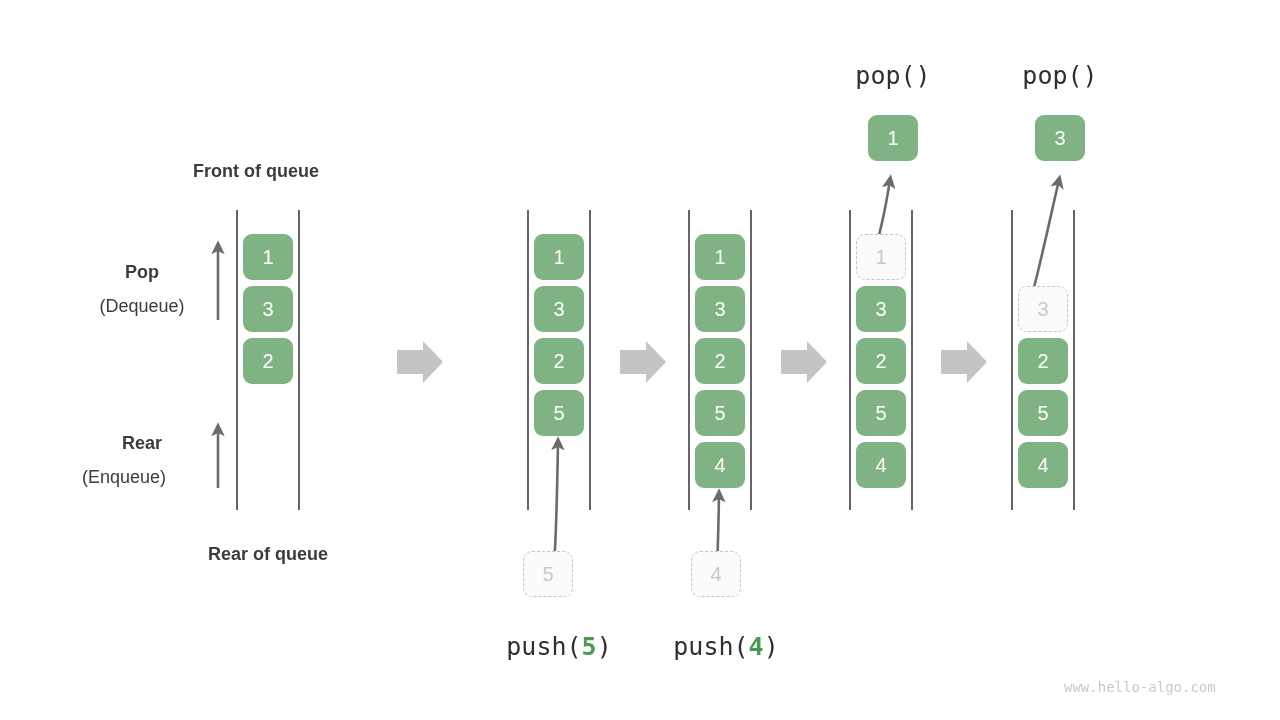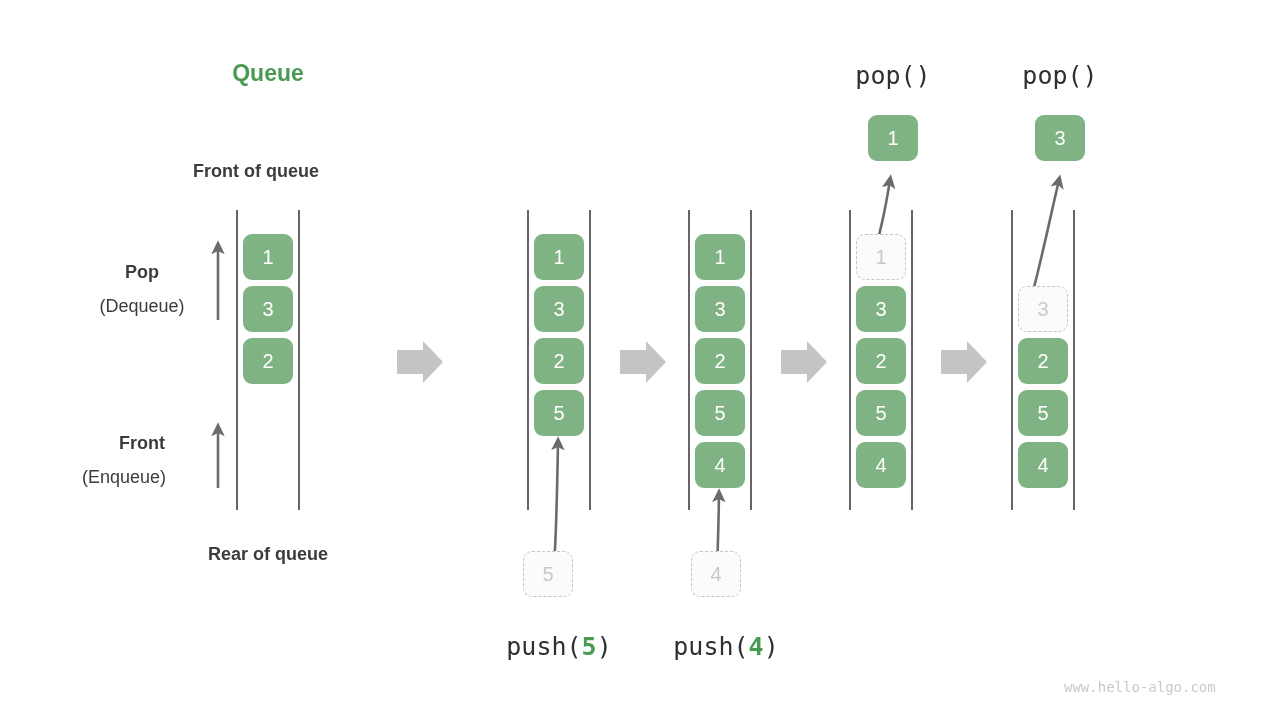--- a/index.html
+++ b/index.html
@@ -130,30 +130,29 @@
     <path d="M1026,318 C1040,268 1050,218 1059,180" stroke="#6b6b6b" stroke-width="2.6" fill="none" marker-end="url(#thinArrow)"></path>
 
     <g fill="#c4c4c4">
       <path d="M397,350 L423,350 L423,341 L443,362 L423,383 L423,374 L397,374 Z"></path>
       <path d="M620,350 L646,350 L646,341 L666,362 L646,383 L646,374 L620,374 Z"></path>
       <path d="M781,350 L807,350 L807,341 L827,362 L807,383 L807,374 L781,374 Z"></path>
       <path d="M941,350 L967,350 L967,341 L987,362 L967,383 L967,374 L941,374 Z"></path>
     </g>
   </svg>
 
-  <div class="abs title" style="left:188px; top:60px; width:160px;">Queue</div>
 
   <div class="abs label-bold" style="left:156px; top:161px; width:200px;">Front of queue</div>
 
   <div class="abs label-bold" style="left:168px; top:544px; width:200px;">Rear of queue</div>
 
   <div class="abs label-bold" style="left:62px; top:262px; width:160px;">Pop</div>
   <div class="abs label-plain" style="left:62px; top:296px; width:160px;">(Dequeue)</div>
 
-  <div class="abs label-bold" style="left:62px; top:433px; width:160px;">Front</div>
+  <div class="abs label-bold" style="left:62px; top:433px; width:160px;">Rear</div>
   <div class="abs label-plain" style="left:44px; top:467px; width:160px;">(Enqueue)</div>
 
   <div class="abs" style="left:0; top:0; width:0; height:0;">
     <div class="cell" style="left:243px; top:234px;">1</div>
     <div class="cell" style="left:243px; top:286px;">3</div>
     <div class="cell" style="left:243px; top:338px;">2</div>
   </div>
 
   <div class="abs" style="left:0; top:0; width:0; height:0;">
     <div class="cell" style="left:534px; top:234px;">1</div>

